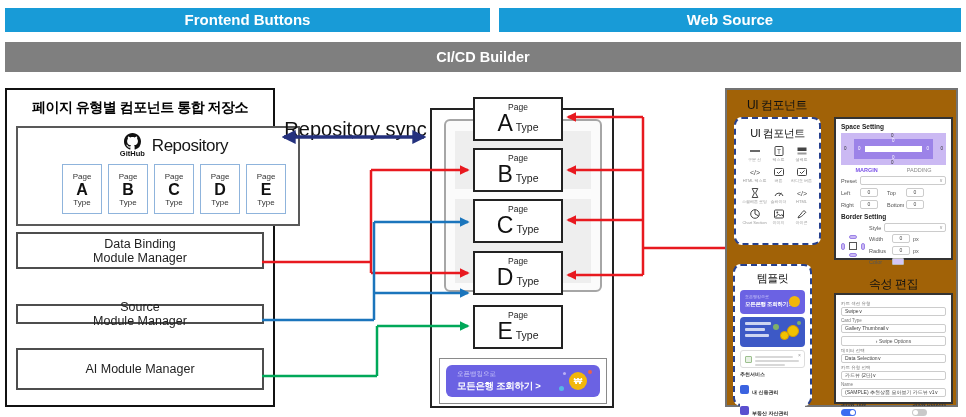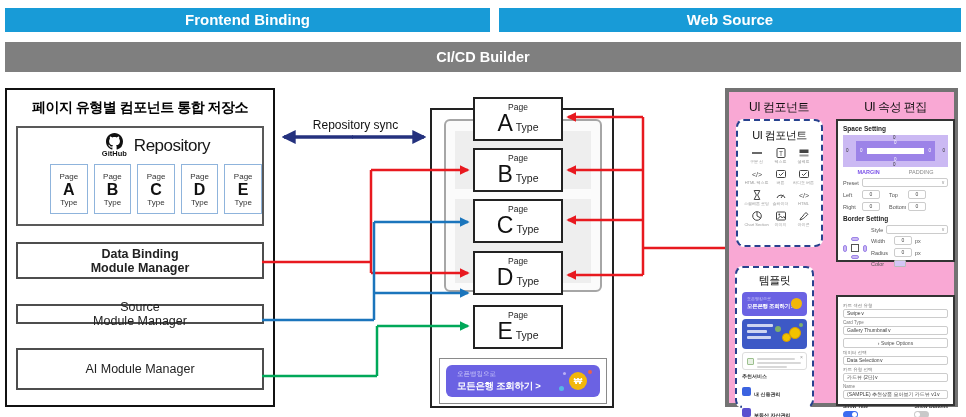--- a/index.html
+++ b/index.html
@@ -6,35 +6,35 @@
   html,body { background:#fff; }
   body { width:966px; height:417px; font-family:"Liberation Sans","DejaVu Sans",sans-serif; position:relative; overflow:hidden; }
 
   
   .hdr { position:absolute; height:24px; background:#189BD7; color:#fff; font-size:15px; font-weight:bold; text-align:center; line-height:24px; }
   .pipeline { position:absolute; left:5px; top:42px; width:956px; height:30px; background:#7F7F7F; color:#fff; font-size:14.5px; font-weight:bold; text-align:center; line-height:30px; }
 
   
   .left-panel { position:absolute; left:5px; top:88px; width:270px; height:319px; border:2px solid #111; background:#fff; }
   .lp-title { position:absolute; left:0; top:9px; width:100%; text-align:center; font-size:14px; font-weight:bold; color:#000; letter-spacing:-0.5px; }
-  .repo-box { position:absolute; left:9px; top:36px; width:248px; height:100px; border:2px solid #595959; background:#fff;padding-left:32px; }
+  .repo-box { position:absolute; left:9px; top:36px; width:284px; height:100px; border:2px solid #595959; background:#fff;padding-left:32px; }
   .repo-head { display:flex; justify-content:center; align-items:center; gap:7px; margin-top:5px; }
   .gh { display:flex; flex-direction:column; align-items:center; }
   .gh-text { font-size:7.5px; font-weight:bold; color:#111; margin-top:-1px; }
   .repo-word { font-size:17px; color:#161616; font-weight:500; letter-spacing:-0.5px; }
   .page-row { display:flex; justify-content:center; gap:6px; margin-top:6px; }
   .page-cell { width:40px; height:50px; border:1px solid #8FB4DC; background:#fff; display:flex; flex-direction:column; align-items:center; justify-content:center; }
   .pc-small { font-size:8px; color:#333; }
   .pc-letter { font-size:16px; font-weight:bold; color:#111; line-height:17px; }
   .module-box { position:absolute; left:9px; width:248px; border:2px solid #4d4d4d; background:#fff; display:flex; flex-direction:column; align-items:center; justify-content:center; text-align:center; }
   .module-box .m1 { font-size:12.5px; color:#222; }
   .module-box .m2 { font-size:12.5px; color:#222; }
   .mod3 .m2 { font-size:11px; letter-spacing:-0.5px; }
 
-  .sync-label { position:absolute; left:283px; top:118px; width:145px; text-align:center; font-size:12px; font-weight:500; color:#111; }
+  .sync-label { position:absolute; left:283px; top:118px; width:145px; text-align:center; font-size:20px; font-weight:500; color:#111; }
 
   
   .mid-panel { position:absolute; left:430px; top:108px; width:184px; height:300px; border:2px solid #222; background:#fff; }
   .phone { position:absolute; left:12px; top:9px; width:158px; height:173px; border:2px solid #A6A6A6; border-radius:6px; background:#FBFBFB; overflow:hidden; }
   .ph-block { position:absolute; left:9px; right:9px; background:#EEEEEE; }
   .banner-wrap { position:absolute; left:7px; top:248px; width:168px; height:46px; border:1px solid #8a8a8a; background:#fff; }
   .banner { position:absolute; left:6px; right:6px; top:6px; bottom:6px; background:#6B62E3; border-radius:6px; overflow:hidden; }
   .bn-eyebrow { position:absolute; left:11px; top:5px; font-size:6.5px; color:#CFCBFA; }
   .bn-title { position:absolute; left:11px; top:15px; font-size:9.5px; font-weight:bold; color:#fff; letter-spacing:-0.3px; }
   .coin { position:absolute; right:13px; top:7px; width:18px; height:18px; border-radius:50%; background:#F2B70A; color:#fff; font-size:9px; font-weight:bold; text-align:center; line-height:18px; }
@@ -43,21 +43,21 @@
   .dot.b { width:5px; height:5px; background:#56B7E6; right:36px; bottom:6px; }
   .dot.p { width:3px; height:3px; background:#B9AFF5; right:34px; top:7px; }
 
   .page-type { position:absolute; left:473px; width:90px; height:44px; border:2px solid #222; background:#fff; z-index:10; }
   .pt-small { text-align:center; font-size:8.5px; color:#222; margin-top:3px; }
   .pt-main { display:flex; justify-content:center; align-items:baseline; gap:3px; margin-top:-2px; }
   .pt-letter { font-size:23px; font-weight:400; color:#111; }
   .pt-type { font-size:10.5px; color:#222; }
 
   
-  .right-panel { position:absolute; left:725px; top:88px; width:233px; height:319px; border:4px solid #737373; background:#f9a8d4; }
+  .right-panel { position:absolute; left:725px; top:88px; width:233px; height:319px; border:2px solid #737373; background:#a16207; }
   .rp-title { position:absolute; text-align:center; font-size:12px; color:#111; letter-spacing:-0.5px; }
   .dashed-box { position:absolute; border:2px dashed #27418E; border-radius:8px; background:#fff; }
   .comp-box { left:7px; top:27px; width:87px; height:128px; }
   .comp-title { text-align:center; font-size:11px; color:#111; margin-top:7px; letter-spacing:-0.5px; }
   .comp-grid { display:grid; grid-template-columns:repeat(3,1fr); padding:4px 6px 0; row-gap:4px; }
   .comp-item { text-align:center; }
   .ci-label { display:block; font-size:4px; color:#9a9a9a; line-height:4px; margin-top:1px; white-space:nowrap; overflow:hidden; }
   .uiprops-box { position:absolute; left:107px; top:27px; width:119px; height:143px; border:2px solid #333; background:#fff; padding:4px 5px; }
   .t6 { font-size:6.5px; font-weight:bold; color:#222; }
   .mp-diagram { position:relative; width:105px; height:32px; background:#CBB9F3; margin:3px auto 1px; }
@@ -114,21 +114,21 @@
   .toggle.off { background:#c9c9c9; }
   .knob { position:absolute; top:1px; width:5px; height:5px; border-radius:50%; background:#fff; }
   .on .knob { right:1px; } .off .knob { left:1px; }
 
   .overlay { position:absolute; left:0; top:0; z-index:30; pointer-events:none; }
   .icon-svg { display:block; margin:0 auto; }
 </style>
 </head>
 <body>
 
-<div class="hdr" style="left:5px;top:8px;width:485px;">Frontend Binding</div>
+<div class="hdr" style="left:5px;top:8px;width:485px;">Frontend Buttons</div>
 <div class="hdr" style="left:499px;top:8px;width:462px;">Web Source</div>
 <div class="pipeline">CI/CD Builder</div>
 
 <div class="left-panel">
   <div class="lp-title">페이지 유형별 컴포넌트 통합 저장소</div>
 
   <div class="repo-box">
     <div class="repo-head">
       <span class="gh">
         <svg width="17" height="17" viewBox="0 0 16 16">
@@ -160,21 +160,21 @@
           <span class="pc-small">Type</span>
         </div>
       <div class="page-cell">
           <span class="pc-small">Page</span>
           <span class="pc-letter">E</span>
           <span class="pc-small">Type</span>
         </div>
     </div>
   </div>
 
-  <div class="module-box" style="top:152px;height:37px;font-weight:bold;">
+  <div class="module-box" style="top:142px;height:37px;">
     <span class="m1">Data Binding</span>
     <span class="m2">Module Manager</span>
   </div>
   <div class="module-box" style="top:214px;height:20px;">
     <span class="m1">Source</span>
     <span class="m2">Module Manager</span>
   </div>
   <div class="module-box mod3" style="top:258px;height:42px;">
     <span class="m1">AI Module Manager</span>
   </div>
@@ -230,21 +230,20 @@
 <div class="page-type" style="top:305px;">
   <div class="pt-small">Page</div>
   <div class="pt-main">
       <span class="pt-letter">E</span>
       <span class="pt-type">Type</span>
     </div>
 </div>
 
 <div class="right-panel">
   <div class="rp-title" style="left:8px;top:7px;width:84px;">UI 컴포넌트</div>
-  <div class="rp-title" style="left:107px;top:7px;width:119px;">UI 속성 편집</div>
 
   <div class="dashed-box comp-box">
     <div class="comp-title">UI 컴포넌트</div>
     <div class="comp-grid">
       <div class="comp-item">
           <svg class="icon-svg" width="12" height="12" viewBox="0 0 12 12">
             <path d="M1,6 H11" stroke="#444" stroke-width="1.6" fill="none"></path>
           </svg>
           <span class="ci-label">구분 선</span>
         </div>
@@ -425,20 +424,21 @@
         <span class="svc-icon" style="background:#3B63E0;"></span>
         <span class="svc-texts"><span class="tiny"></span><span class="svc-label">내 신용관리</span></span>
       </div>
       <div class="svc-item">
         <span class="svc-icon" style="background:#5A4FCF;"></span>
         <span class="svc-texts"><span class="tiny"></span><span class="svc-label">부동산 자산관리</span></span>
       </div>
     </div>
   </div>
 
+  <div class="rp-title" style="left:107px;top:186px;width:119px;">속성 편집</div>
   <div class="props-box">
     <div class="p-label">카드 섹션 유형</div>
     <div class="p-sel"><span>Swipe</span><span class="chev">∨</span></div>
     <div class="p-label">Card Type</div>
     <div class="p-sel"><span>Gallery Thumbnail</span><span class="chev">∨</span></div>
     <div class="p-btn">›  Swipe Options</div>
     <div class="p-label">데이터 선택</div>
     <div class="p-sel"><span>Data Selection</span><span class="chev">∨</span></div>
     <div class="p-label">카드 유형 선택</div>
     <div class="p-sel"><span>카드뷰 (2단)</span><span class="chev">∨</span></div>

